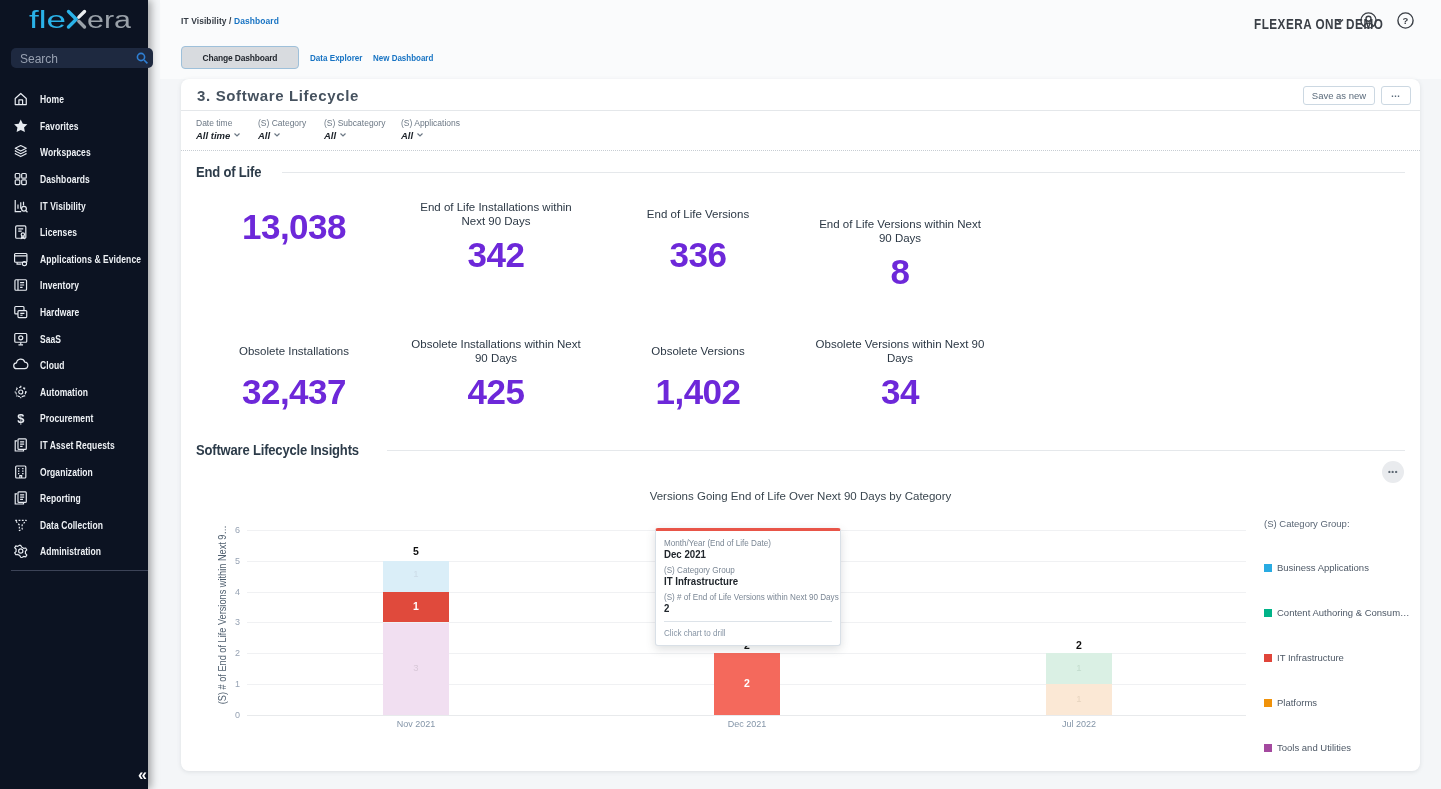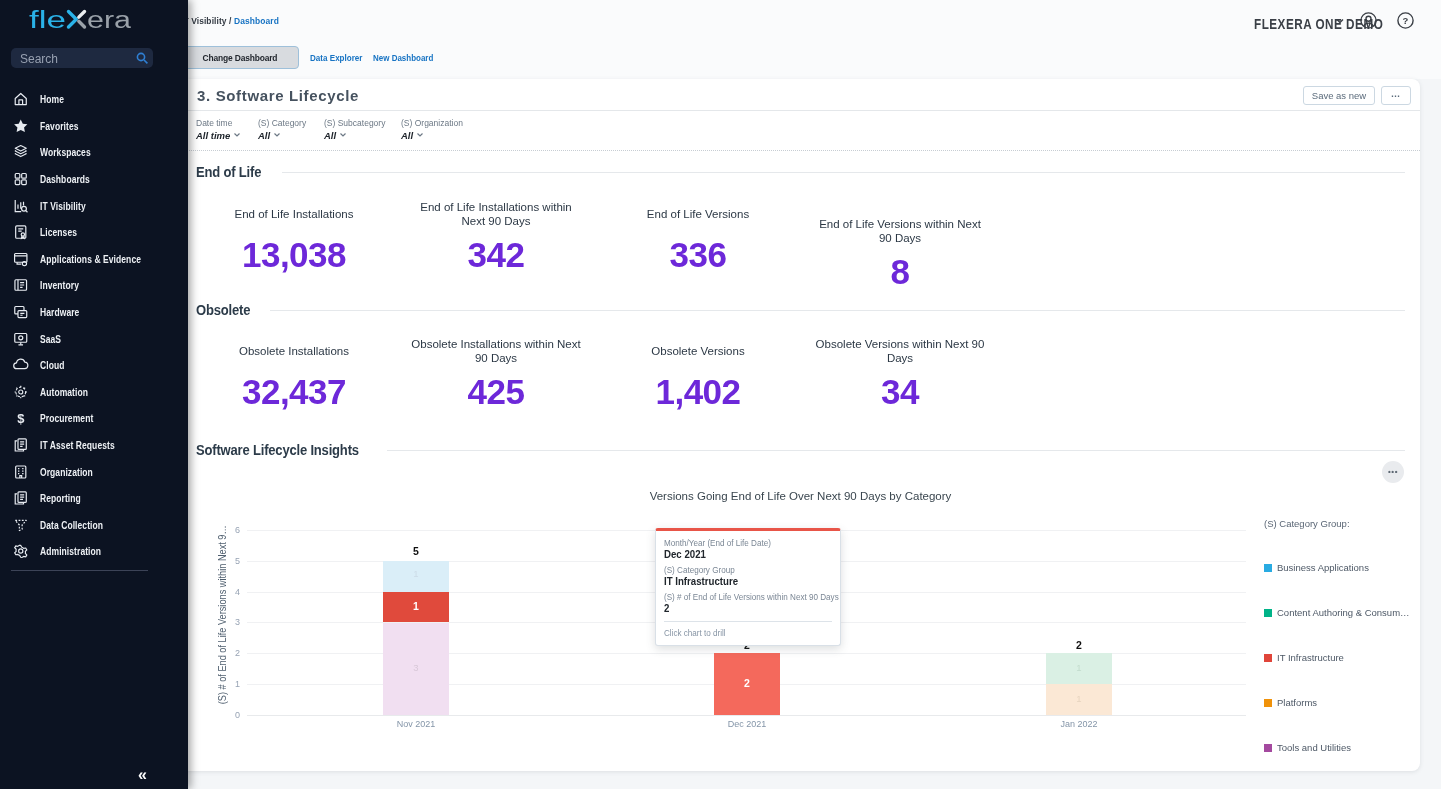--- a/index.html
+++ b/index.html
@@ -1,18 +1,18 @@
 <!DOCTYPE html>
 <html><head>
 <meta charset="utf-8">
 <style>
 * { margin:0; padding:0; box-sizing:border-box; }
 html,body { width:1441px; height:789px; overflow:hidden; font-family:"Liberation Sans", sans-serif; background:#f4f6f8; }
 
-#sidebar { position:absolute; left:0; top:0; width:188px; height:789px; background:#0c1322; box-shadow:3px 0 8px rgba(0,0,0,.35); z-index:50; }
+#sidebar { position:absolute; left:0; top:0; width:148px; height:789px; background:#0c1322; box-shadow:3px 0 8px rgba(0,0,0,.35); z-index:50; }
 #logo { position:absolute; left:29px; top:7px; }
 #search { position:absolute; left:11px; top:48px; width:142px; height:20px; background:#1e2940; border-radius:5px; }
 #search span { position:absolute; left:9px; top:4px; font-size:12px; color:#98a1b1; }
 #search svg { position:absolute; right:4px; top:3px; }
 #nav { position:absolute; left:0; top:86px; width:160px; }
 .nitem { height:26.6px; position:relative; }
 .nitem svg { position:absolute; left:12px; top:50%; transform:translateY(-50%); width:17.5px; height:17.5px; }
 .nitem .lbl { position:absolute; left:40px; top:50%; transform:translateY(-50%) scaleX(0.74); transform-origin:left center; font-size:11.5px; font-weight:600; color:#eef1f5; white-space:nowrap; letter-spacing:0.1px; }
 #navdiv { position:absolute; left:11px; top:570px; width:137px; height:1px; background:#3c4357; }
 #collapse { position:absolute; left:138px; top:766px; color:#fff; font-size:16px; font-weight:bold; }
@@ -272,49 +272,44 @@
               <path d="M1.5 2.5 L4 5 L6.5 2.5"></path>
             </svg></div>
         </div>
       <div class="filt" style="left:143px;">
           <div class="fl">(S) Subcategory</div>
           <div class="fv">All<svg class="caret" viewBox="0 0 8 8" fill="none" stroke="#6c7885" stroke-width="1.2">
               <path d="M1.5 2.5 L4 5 L6.5 2.5"></path>
             </svg></div>
         </div>
       <div class="filt" style="left:220px;">
-          <div class="fl">(S) Organization</div>
+          <div class="fl">(S) Applications</div>
           <div class="fv">All<svg class="caret" viewBox="0 0 8 8" fill="none" stroke="#6c7885" stroke-width="1.2">
               <path d="M1.5 2.5 L4 5 L6.5 2.5"></path>
             </svg></div>
         </div>
     </div>
     <div class="sechead" style="top:85px;">
         <span class="st">End of Life</span>
         <span class="sline"></span>
       </div>
     <div class="kpi" style="left:8px; top:121px;">
-        <div class="kl">End of Life Installations</div>
         <div class="kn">13,038</div>
       </div>
     <div class="kpi" style="left:210px; top:121px;">
         <div class="kl">End of Life Installations within<br>Next 90 Days</div>
         <div class="kn">342</div>
       </div>
     <div class="kpi" style="left:412px; top:121px;">
         <div class="kl">End of Life Versions</div>
         <div class="kn">336</div>
       </div>
     <div class="kpi" style="left:614px; top:138px;">
         <div class="kl">End of Life Versions within Next<br>90 Days</div>
         <div class="kn">8</div>
-      </div>
-    <div class="sechead" style="top:223px;">
-        <span class="st">Obsolete</span>
-        <span class="sline"></span>
       </div>
     <div class="kpi" style="left:8px; top:258px;">
         <div class="kl">Obsolete Installations</div>
         <div class="kn">32,437</div>
       </div>
     <div class="kpi" style="left:210px; top:258px;">
         <div class="kl">Obsolete Installations within Next<br>90 Days</div>
         <div class="kn">425</div>
       </div>
     <div class="kpi" style="left:412px; top:258px;">
@@ -358,21 +353,21 @@
     <div class="bar" style="left:533px; top:574.3px; height:61.7px; background:#f4695c;"></div>
     <div class="blab" style="left:533px; top:560px; color:#111;">2</div>
     <div class="blab" style="left:533px; top:598px; color:#fff;">2</div>
     <div class="bar" style="left:865px; top:574.3px; height:30.8px; background:#daf0e4;"></div>
     <div class="bar" style="left:865px; top:605.2px; height:30.8px; background:#fbe8d5;"></div>
     <div class="blab" style="left:865px; top:560px; color:#111;">2</div>
     <div class="blab" style="left:865px; top:583px; color:#c2dccd; font-weight:400; font-size:9.5px;">1</div>
     <div class="blab" style="left:865px; top:614px; color:#e6d4bf; font-weight:400; font-size:9.5px;">1</div>
     <div class="xlab" style="left:195px; top:640px;">Nov 2021</div>
     <div class="xlab" style="left:526px; top:640px;">Dec 2021</div>
-    <div class="xlab" style="left:858px; top:640px;">Jan 2022</div>
+    <div class="xlab" style="left:858px; top:640px;">Jul 2022</div>
     <div id="legend">
       <div class="lt">(S) Category Group:</div>
       <div class="li"><span class="sw" style="background:#29abe2;"></span>Business Applications</div>
       <div class="li"><span class="sw" style="background:#00b388;"></span>Content Authoring &amp; Consum…</div>
       <div class="li"><span class="sw" style="background:#e0453a;"></span>IT Infrastructure</div>
       <div class="li"><span class="sw" style="background:#f0920a;"></span>Platforms</div>
       <div class="li"><span class="sw" style="background:#a4499f;"></span>Tools and Utilities</div>
     </div>
     <div id="tooltip">
       <div class="tl">Month/Year (End of Life Date)</div>

